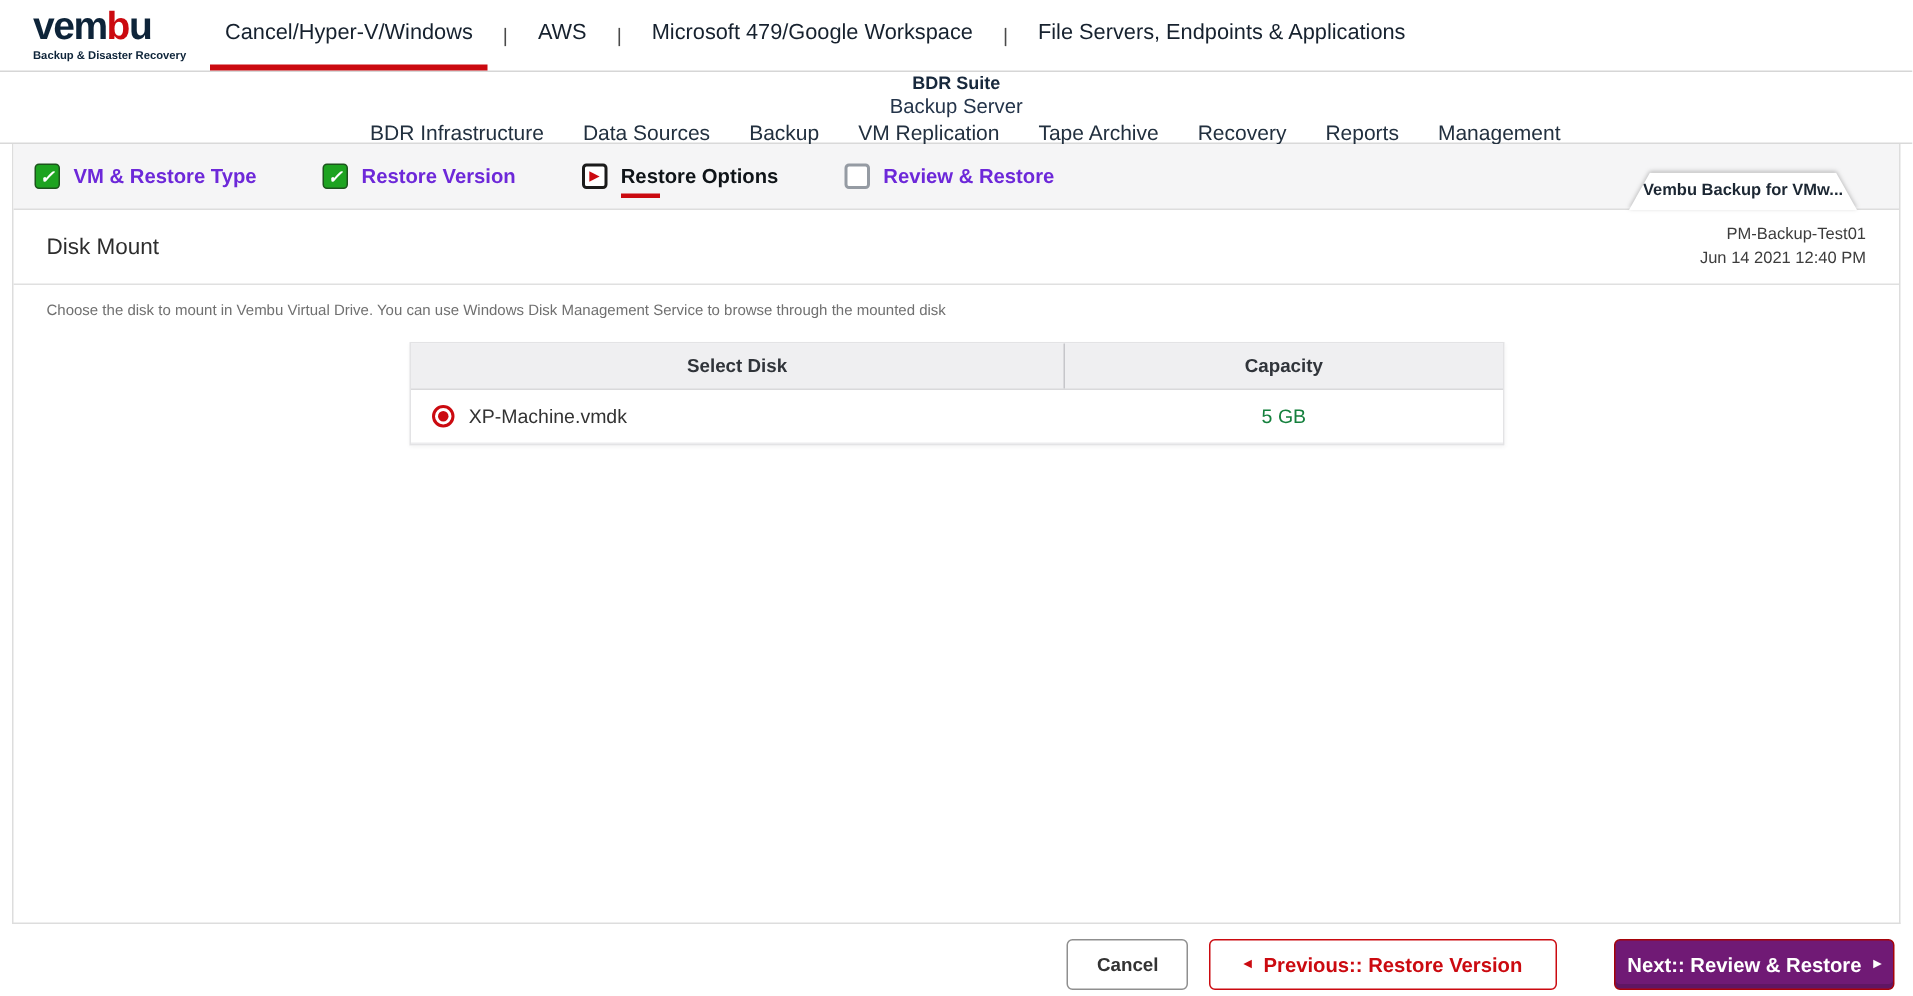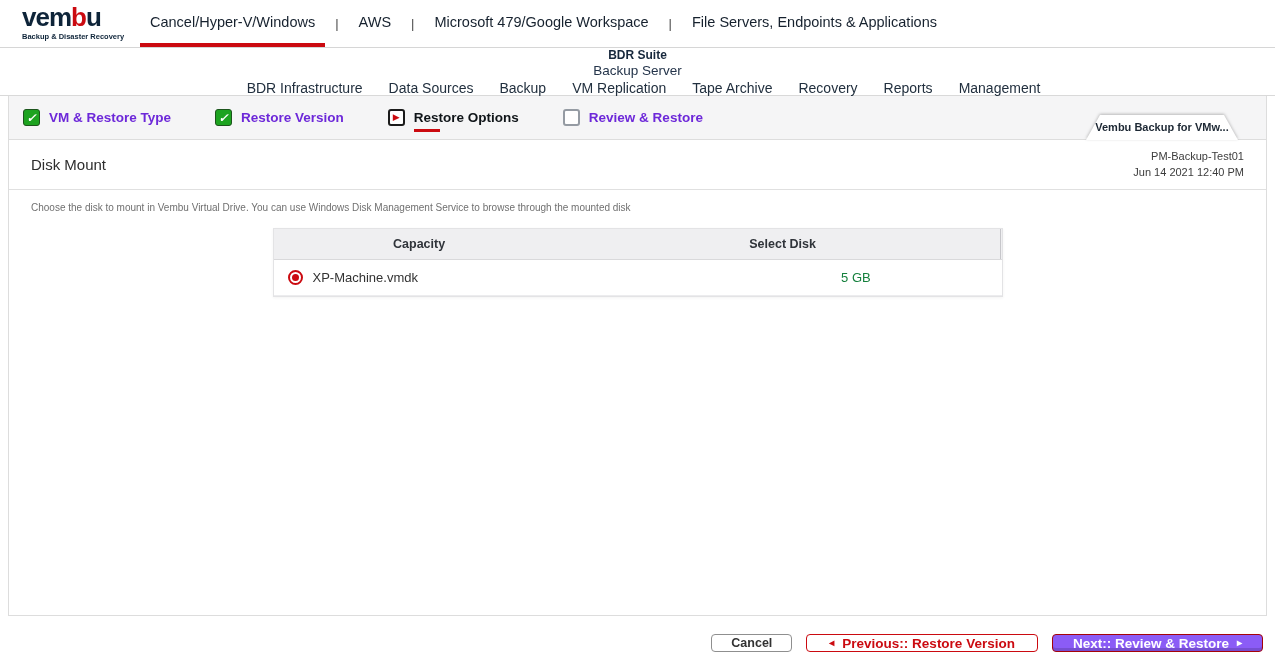--- a/index.html
+++ b/index.html
@@ -100,26 +100,26 @@
     background: #fff; display: inline-flex; align-items: center; justify-content: center; cursor: pointer; flex: 0 0 auto;
   }
   .radio-dot { width: 7px; height: 7px; border-radius: 50%; background: #cb0a10; }
 
   
   .actions {
     height: 54px; display: flex; align-items: center; justify-content: flex-end;
     gap: 14px; padding-right: 12px;
   }
   .btn {
-    height: 18px; border-radius: 4px; font-family: "Liberation Sans", sans-serif;
+    height: 34px; border-radius: 4px; font-family: "Liberation Sans", sans-serif;
     font-weight: bold; cursor: pointer; display: inline-flex; align-items: center; gap: 8px;
   }
   .btn-cancel { background: #fff; border: 1px solid #8f8f8f; color: #333; font-size: 12.5px; padding: 0 19px; }
   .btn-prev { background: #fff; border: 1px solid #cb0a10; color: #cb0a10; font-size: 13.5px; padding: 0 22px; }
-  .btn-next { background: #8b5cf6; border: 1px solid #a50309; color: #fff; font-size: 13.5px; padding: 0 20px; box-shadow: inset 0 -3px 0 rgba(0,0,0,0.15); }
+  .btn-next { background: #701a75; border: 1px solid #a50309; color: #fff; font-size: 13.5px; padding: 0 8px; box-shadow: inset 0 -3px 0 rgba(0,0,0,0.15); margin-left: 24px; }
   .arr { font-size: 10px; line-height: 1; }
 </style>
 </head>
 <body>
 
 <header class="topbar">
   <div class="logo">
     <div class="logo-word"><span>vem</span><span class="logo-red">b</span><span>u</span></div>
     <div class="logo-tagline">Backup &amp; Disaster Recovery</div>
   </div>
@@ -204,22 +204,22 @@
     <div class="backup-meta">
       <div>PM-Backup-Test01</div>
       <div>Jun 14 2021 12:40 PM</div>
     </div>
   </div>
 
   <div class="content">
     <p class="desc">Choose the disk to mount in Vembu Virtual Drive. You can use Windows Disk Management Service to browse through the mounted disk</p>
     <div class="disk-table">
       <div class="t-head">
+        <div class="t-col t-col1">Select Disk</div>
         <div class="t-col t-col2">Capacity</div>
-        <div class="t-col t-col1">Select Disk</div>
       </div>
       <div class="t-row">
         <div class="t-col1 cell-disk">
           <span class="radio">
               <span class="radio-dot"></span>
             </span>
           <span>XP-Machine.vmdk</span>
         </div>
         <div class="t-col2 cell-cap">5 GB</div>
       </div>

